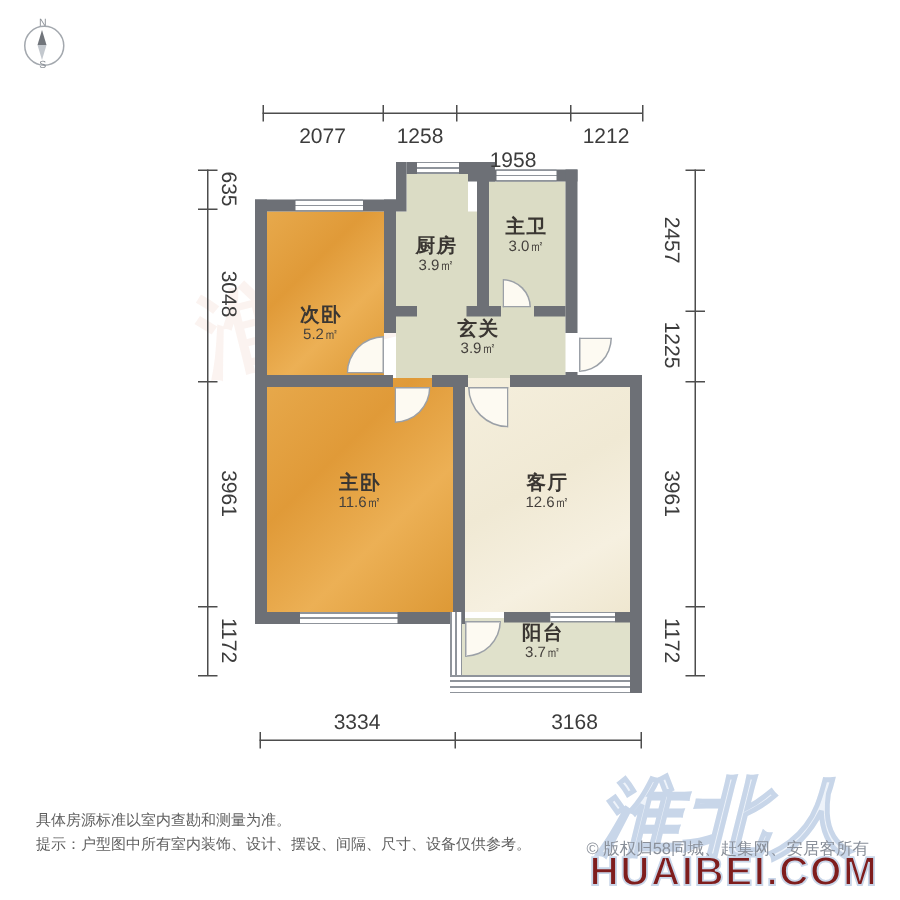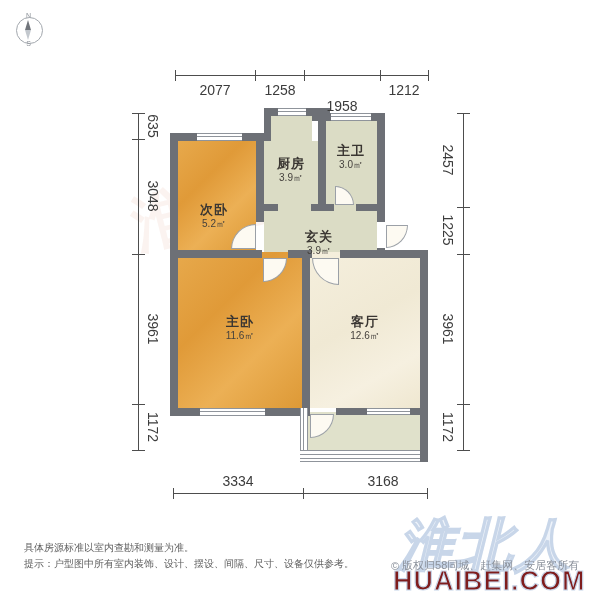--- a/index.html
+++ b/index.html
@@ -108,31 +108,35 @@
     <span class="room-area">5.2㎡</span>
   </div>
   <div class="room-label" style="left:259px;top:157px;width:64px;">
     <span class="room-name">厨房</span>
     <span class="room-area">3.9㎡</span>
   </div>
   <div class="room-label" style="left:319px;top:144px;width:64px;">
     <span class="room-name">主卫</span>
     <span class="room-area">3.0㎡</span>
   </div>
-  <div class="room-label" style="left:287px;top:230px;width:64px;align-items:center;">
+  <div class="room-label" style="left:287px;top:212px;width:64px;align-items:center;">
     <span class="room-name">玄关</span>
     <span class="room-area">3.9㎡</span>
   </div>
   <div class="room-label" style="left:203px;top:315px;width:74px;">
     <span class="room-name">主卧</span>
     <span class="room-area">11.6㎡</span>
   </div>
   <div class="room-label" style="left:328px;top:315px;width:74px;">
     <span class="room-name">客厅</span>
     <span class="room-area">12.6㎡</span>
+  </div>
+  <div class="room-label" style="left:330px;top:415px;width:64px;">
+    <span class="room-name">阳台</span>
+    <span class="room-area">3.7㎡</span>
   </div>
 
   <div class="dim-line" style="left:175px;top:75px;width:253px;height:1px;"></div>
   <div class="tick" style="left:175px;top:70px;width:1px;height:11px;"></div>
   <div class="tick" style="left:255px;top:70px;width:1px;height:11px;"></div>
   <div class="tick" style="left:304px;top:70px;width:1px;height:11px;"></div>
   <div class="tick" style="left:380px;top:70px;width:1px;height:11px;"></div>
   <div class="tick" style="left:428px;top:70px;width:1px;height:11px;"></div>
   <span class="dim-label" style="left:215px;top:90px;">2077</span>
   <span class="dim-label" style="left:280px;top:90px;">1258</span>

